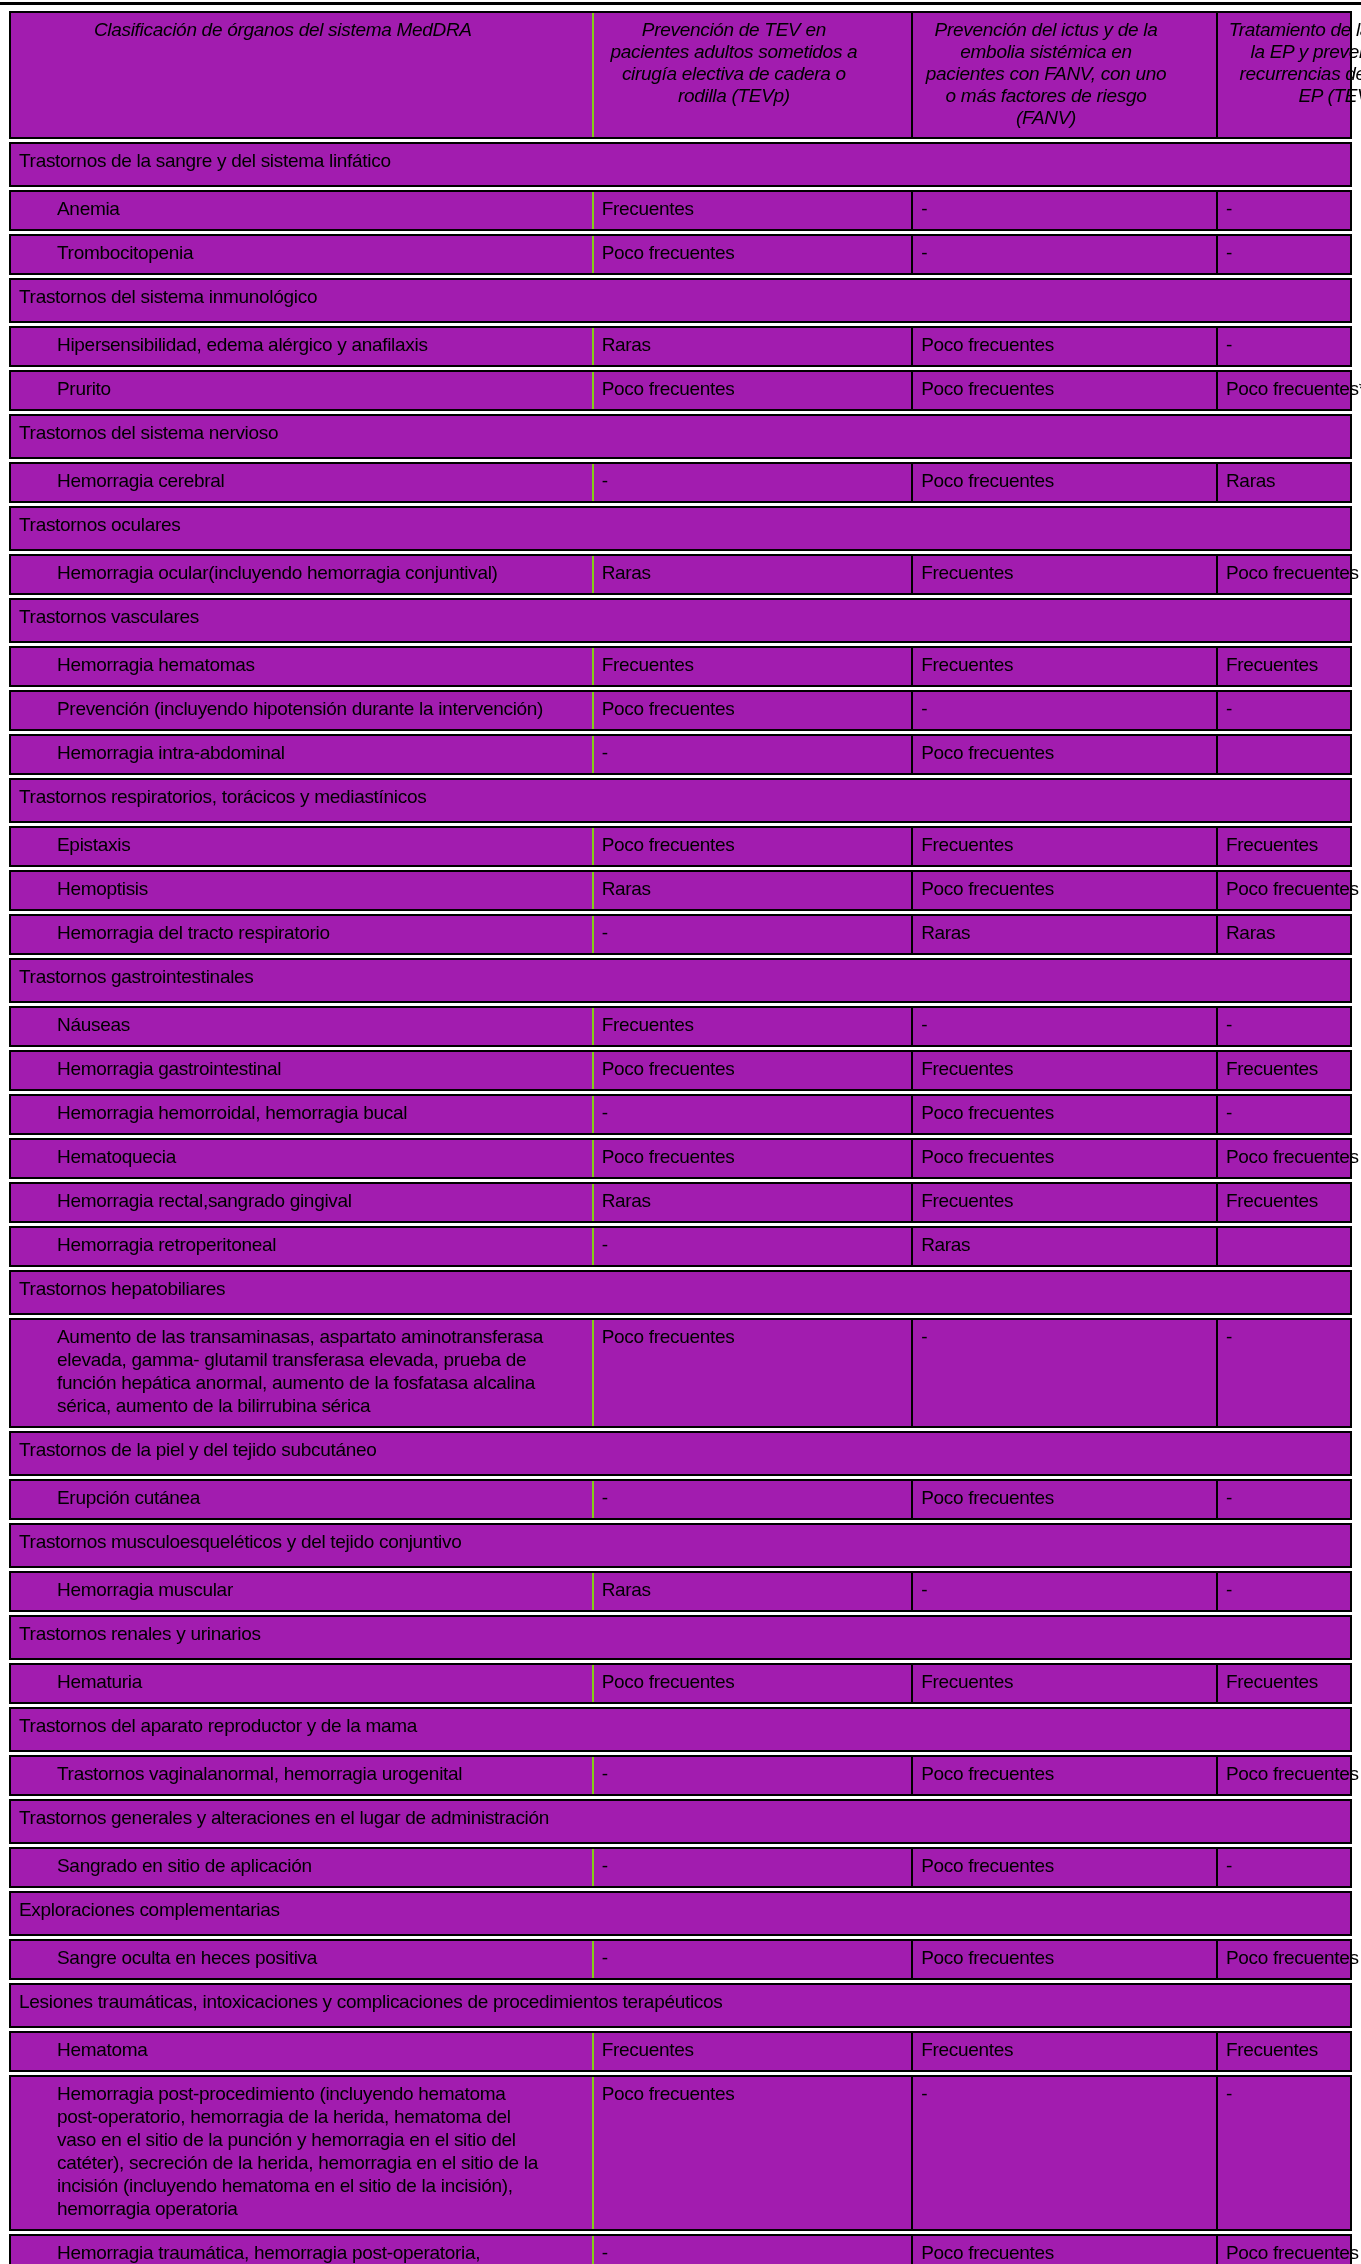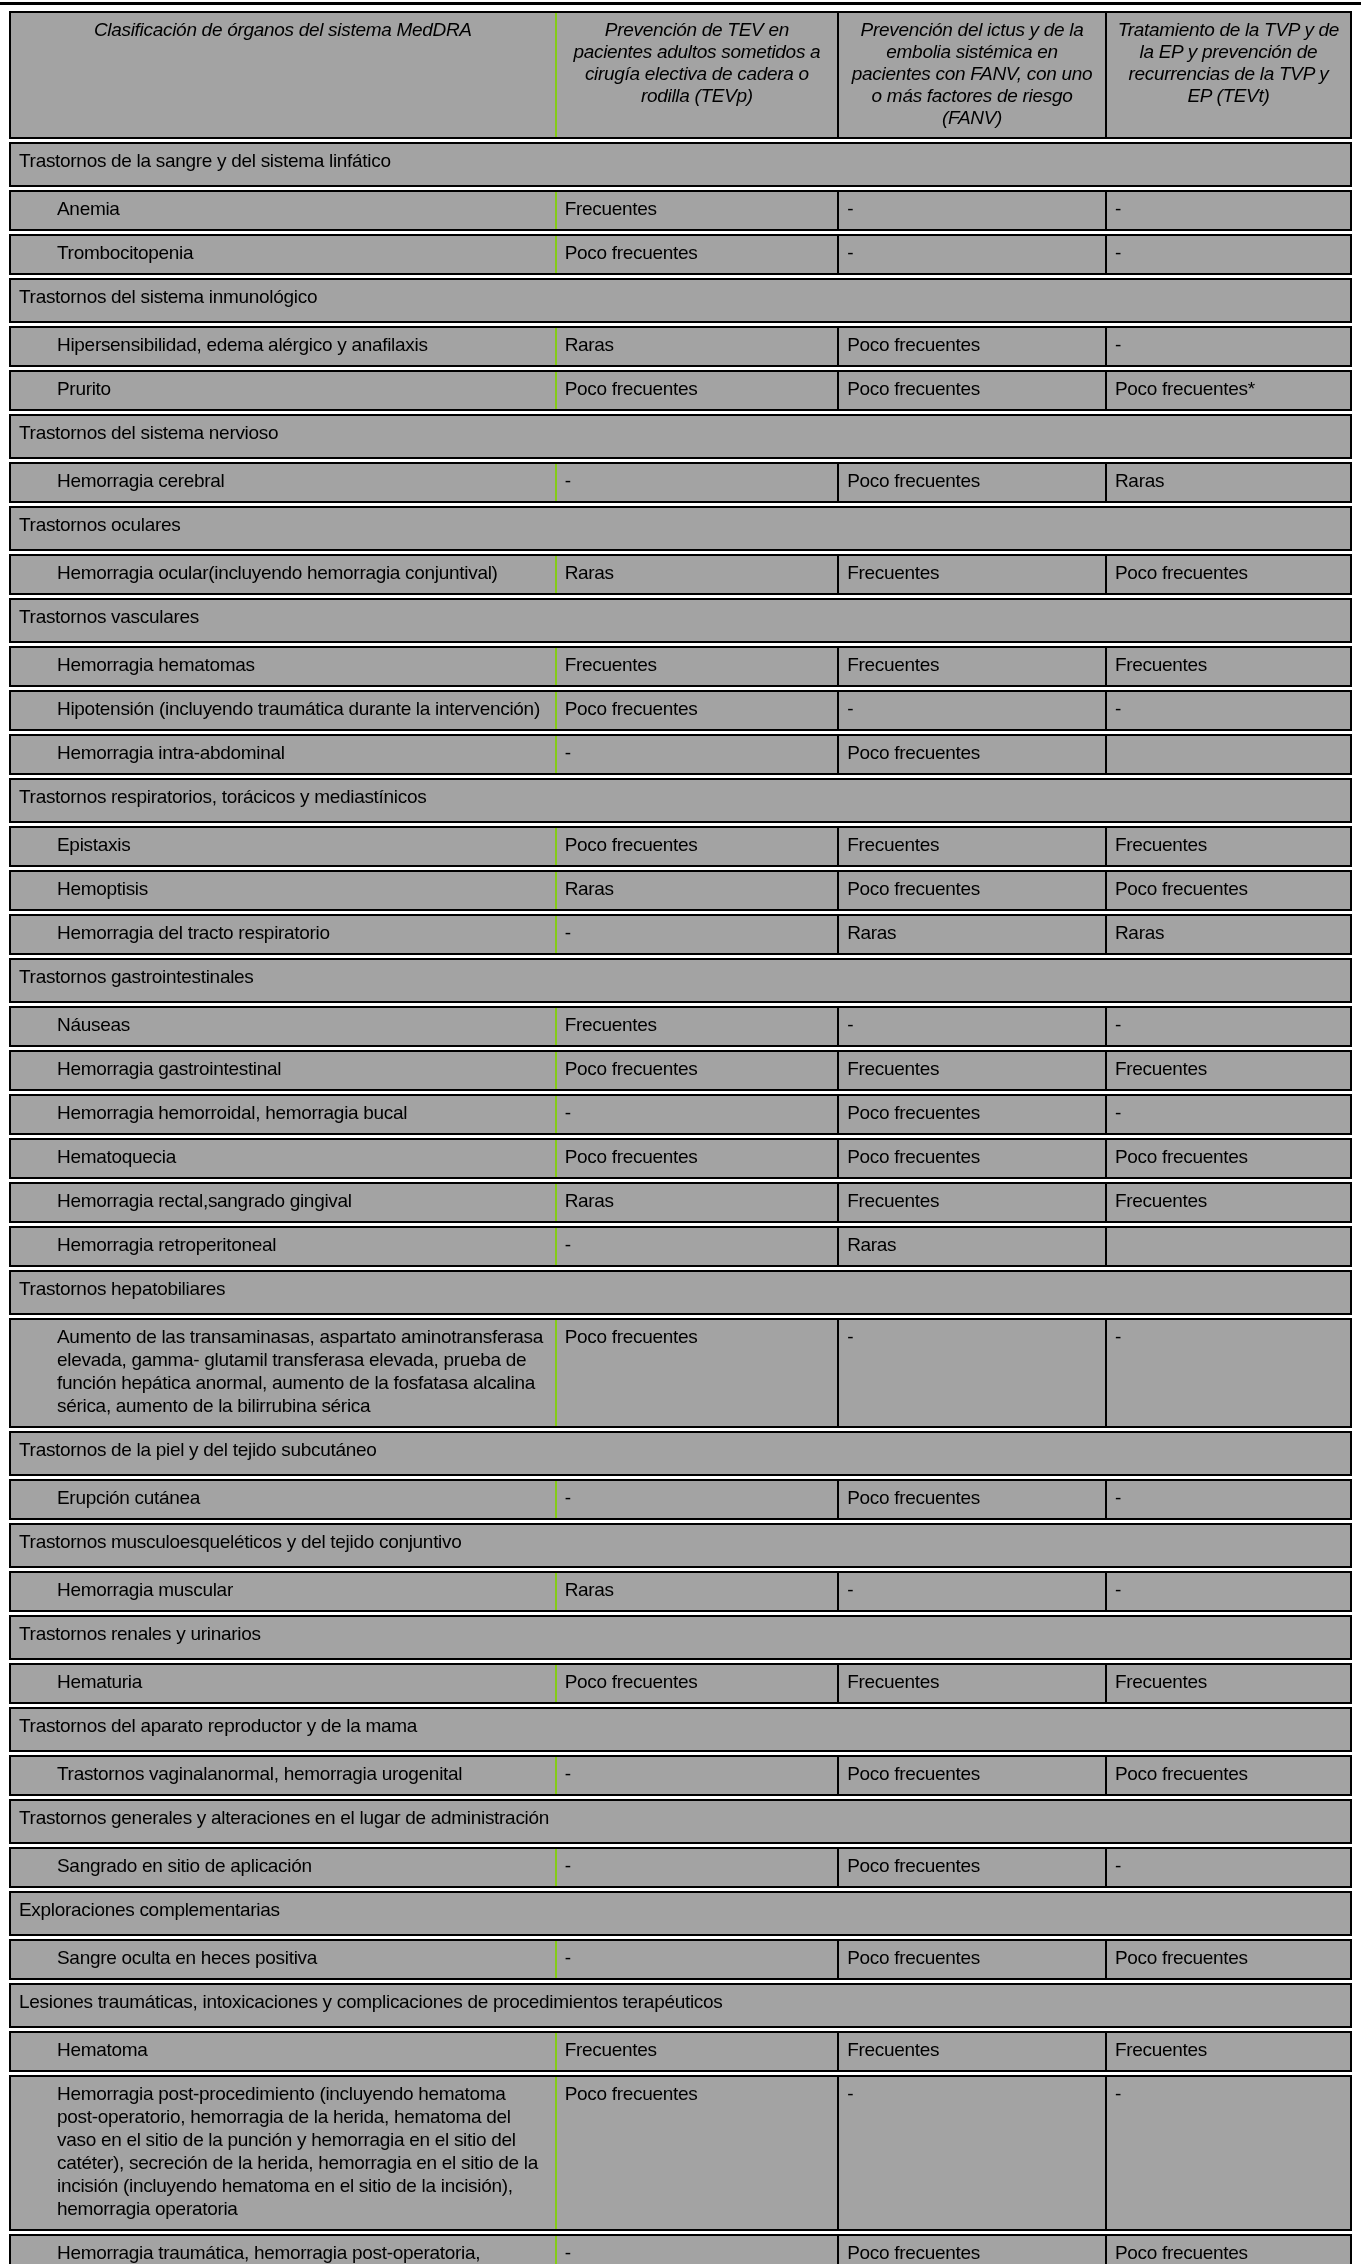--- a/index.html
+++ b/index.html
@@ -17,22 +17,23 @@
     height: 3px;
     background: #000;
     margin: 2px -9px 6px -9px;
   }
 
   
   .trow {
     display: flex;
     border: 2px solid #000;
     margin-bottom: 3px;
-    background: #a3a3a3;
+    background: #a21caf;
     align-items: stretch;
+    gap: 37px;
   }
   .cell {
     box-sizing: border-box;
     font-size: 19px;
     line-height: 23px;
     letter-spacing: -0.3px;
     padding: 5px 8px 9px 8px;
     word-wrap: break-word;
   }
   .c1 { flex: 0 0 40.6%; padding-left: 46px; }
@@ -114,21 +115,21 @@
         <div class="trow">
           <div class="cell cfull">Trastornos vasculares</div>
         </div>
         <div class="trow">
           <div class="cell c1">Hemorragia hematomas</div>
           <div class="cell c2">Frecuentes</div>
           <div class="cell c3">Frecuentes</div>
           <div class="cell c4">Frecuentes</div>
         </div>
         <div class="trow">
-          <div class="cell c1">Hipotensión (incluyendo traumática durante la intervención)</div>
+          <div class="cell c1">Prevención (incluyendo hipotensión durante la intervención)</div>
           <div class="cell c2">Poco frecuentes</div>
           <div class="cell c3">-</div>
           <div class="cell c4">-</div>
         </div>
         <div class="trow">
           <div class="cell c1">Hemorragia intra-abdominal</div>
           <div class="cell c2">-</div>
           <div class="cell c3">Poco frecuentes</div>
           <div class="cell c4"></div>
         </div>

